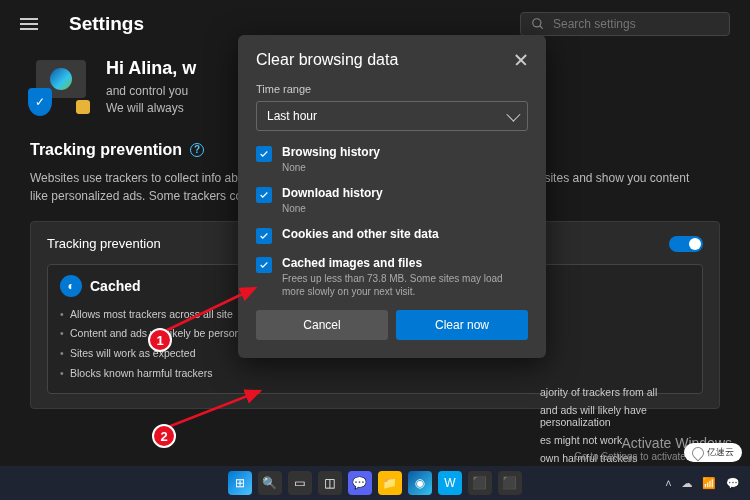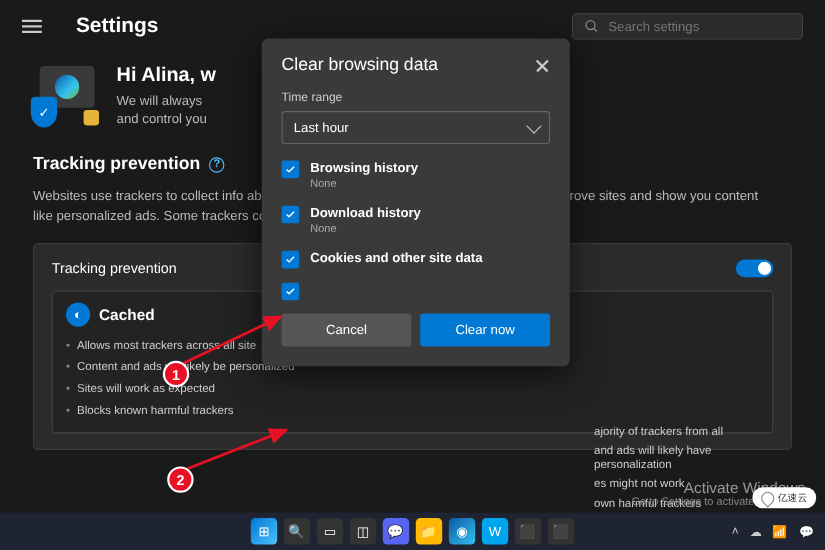--- a/index.html
+++ b/index.html
@@ -35,21 +35,21 @@
 .mode-icon.blue { background: #0078d4; }
 .mode-name { font-size: 14px; font-weight: 600; }
 .mode ul { list-style: none; }
 .mode li { font-size: 10.5px; color: #ccc; padding: 3px 0 3px 10px; position: relative; line-height: 1.3; }
 .mode li::before { content: "•"; position: absolute; left: 0; color: #888; }
 .right-text { position: absolute; right: 30px; top: 215px; font-size: 12px; color: #bbb; }
 .strict-text { position: absolute; right: 40px; top: 335px; width: 170px; font-size: 10.5px; color: #ccc; }
 .strict-text p { padding: 3px 0; }
 
 
-.modal { position: absolute; top: 35px; left: 238px; width: 280px; background: #3a3a3a; border-radius: 6px; padding: 16px 18px 18px; box-shadow: 0 8px 30px rgba(0,0,0,0.6); z-index: 10; }
+.modal { position: absolute; top: 35px; left: 238px; width: 308px; background: #3a3a3a; border-radius: 6px; padding: 16px 18px 18px; box-shadow: 0 8px 30px rgba(0,0,0,0.6); z-index: 10; }
 .modal-head { display: flex; justify-content: space-between; align-items: center; margin-bottom: 14px; }
 .modal-title { font-size: 16px; font-weight: 400; }
 .close-x { width: 14px; height: 14px; cursor: pointer; position: relative; }
 .close-x::before, .close-x::after { content: ""; position: absolute; width: 14px; height: 1.5px; background: #ccc; top: 6px; }
 .close-x::before { transform: rotate(45deg); }
 .close-x::after { transform: rotate(-45deg); }
 .form-label { font-size: 11px; color: #ccc; margin-bottom: 6px; }
 .dropdown { border: 1px solid #666; border-radius: 3px; padding: 7px 10px; display: flex; justify-content: space-between; align-items: center; font-size: 12px; margin-bottom: 14px; cursor: pointer; }
 .chev { width: 10px; height: 10px; border-right: 1.5px solid #ccc; border-bottom: 1.5px solid #ccc; transform: rotate(45deg) translateY(-2px); }
 .check-row { display: flex; gap: 10px; margin-bottom: 12px; }
@@ -102,22 +102,22 @@
   <div class="profile">
     <div class="profile-icon">
       <div class="monitor">
           <div class="edge-logo"></div>
         </div>
       <div class="shield-badge">✓</div>
       <div class="lock-badge"></div>
     </div>
     <div class="greeting">
       <h2>Hi Alina, w</h2>
+      <p>and control you</p>
       <p>We will always</p>
-      <p>and control you</p>
     </div>
   </div>
 
   <div class="section-title">
     <span>Tracking prevention</span>
     <span class="help-icon">?</span>
   </div>
   <p class="section-desc">Websites use trackers to collect info about your browsing. Websites may use this info to improve sites and show you content like personalized ads. Some trackers colle</p>
   <div class="right-text">and show you content like</div>
 
@@ -192,20 +192,24 @@
     <div>
       <div class="check-label">Cookies and other site data</div>
     </div>
   </div>
   <div class="check-row">
     <div class="checkbox">
         <svg viewBox="0 0 24 24">
           <polyline points="4,12 9,17 20,6"></polyline>
         </svg>
       </div>
+    <div>
+      <div class="check-label">Cached images and files</div>
+      <div class="check-sub">Frees up less than 73.8 MB. Some sites may load more slowly on your next visit.</div>
+    </div>
   </div>
 
 
   <div class="modal-btns">
     <button class="btn secondary">Cancel</button>
     <button class="btn primary">Clear now</button>
   </div>
 </div>
 
 <svg class="arrow" style="top:280px; left:155px;" width="110" height="60">

